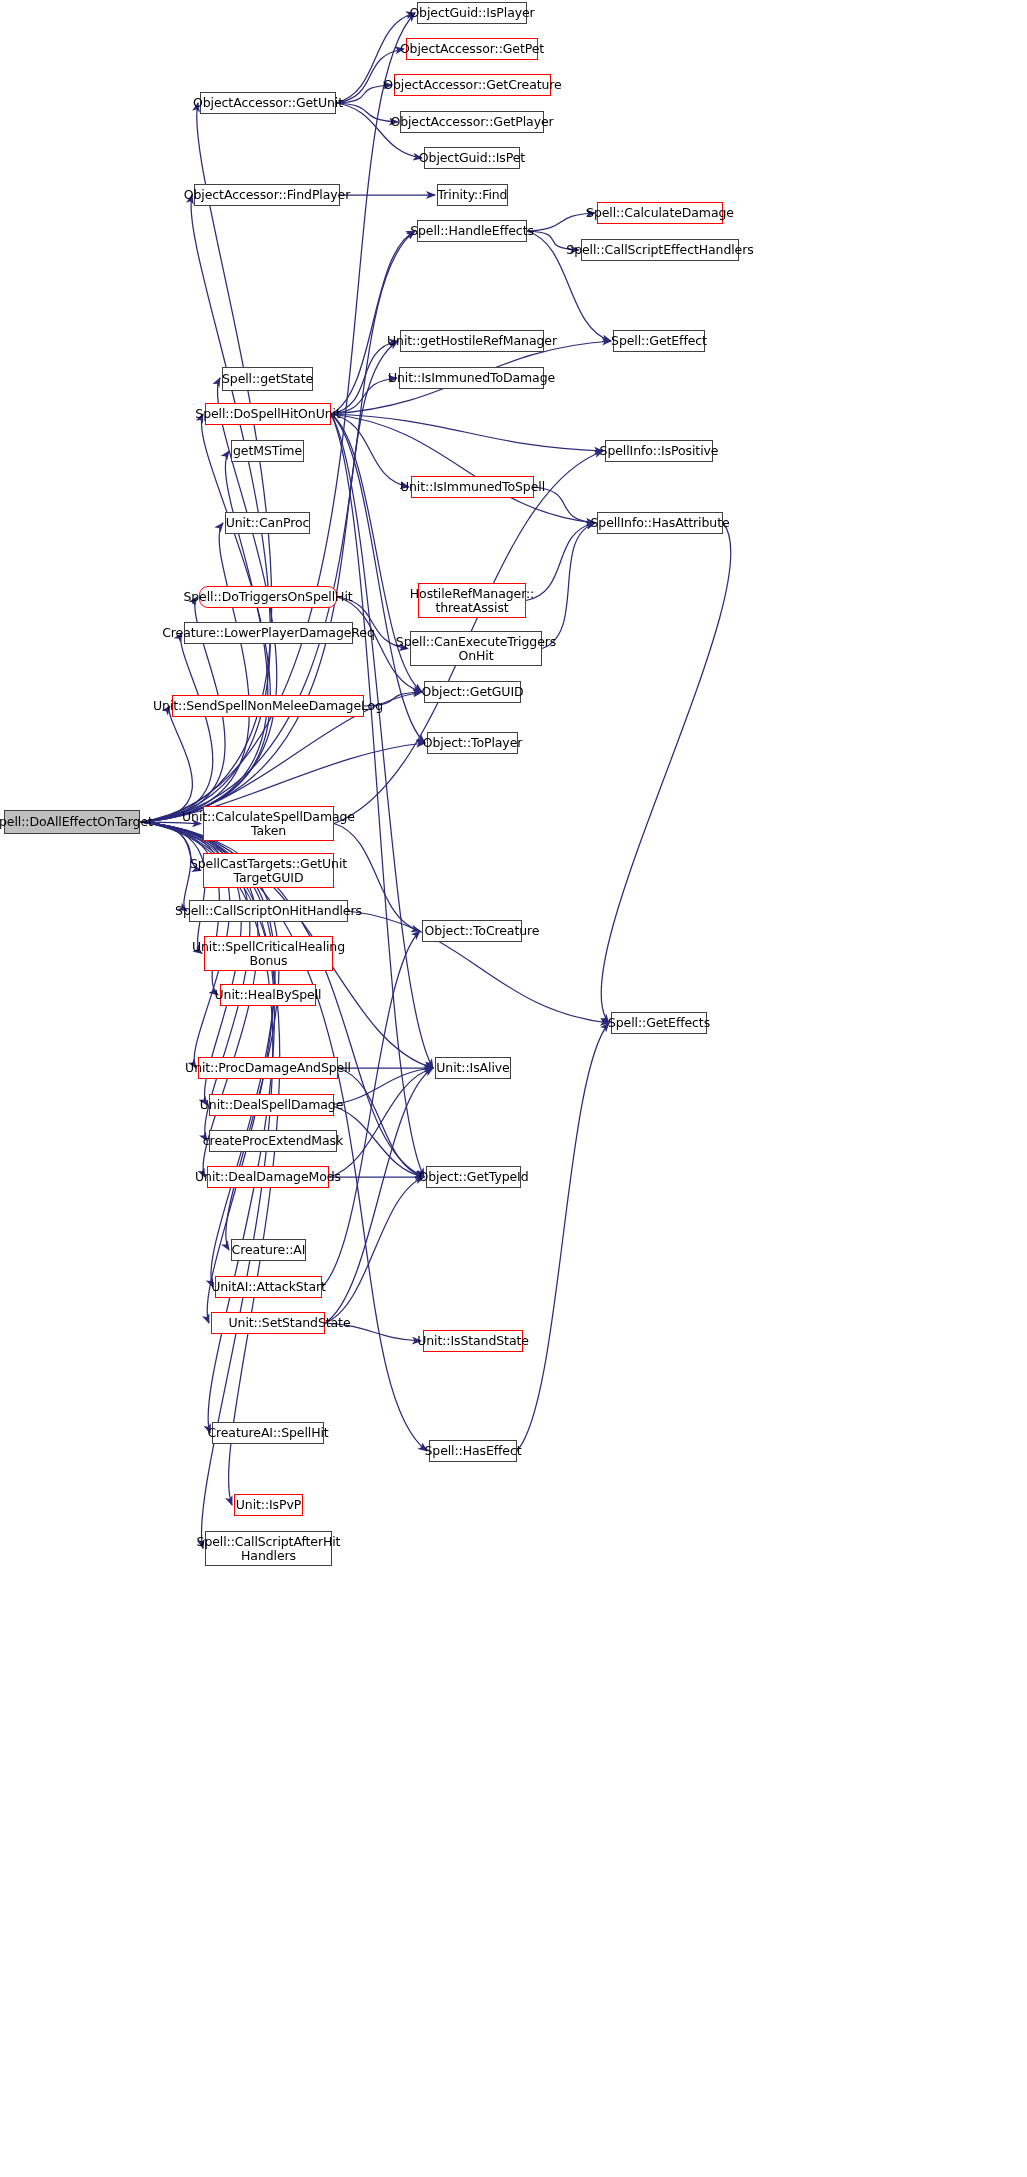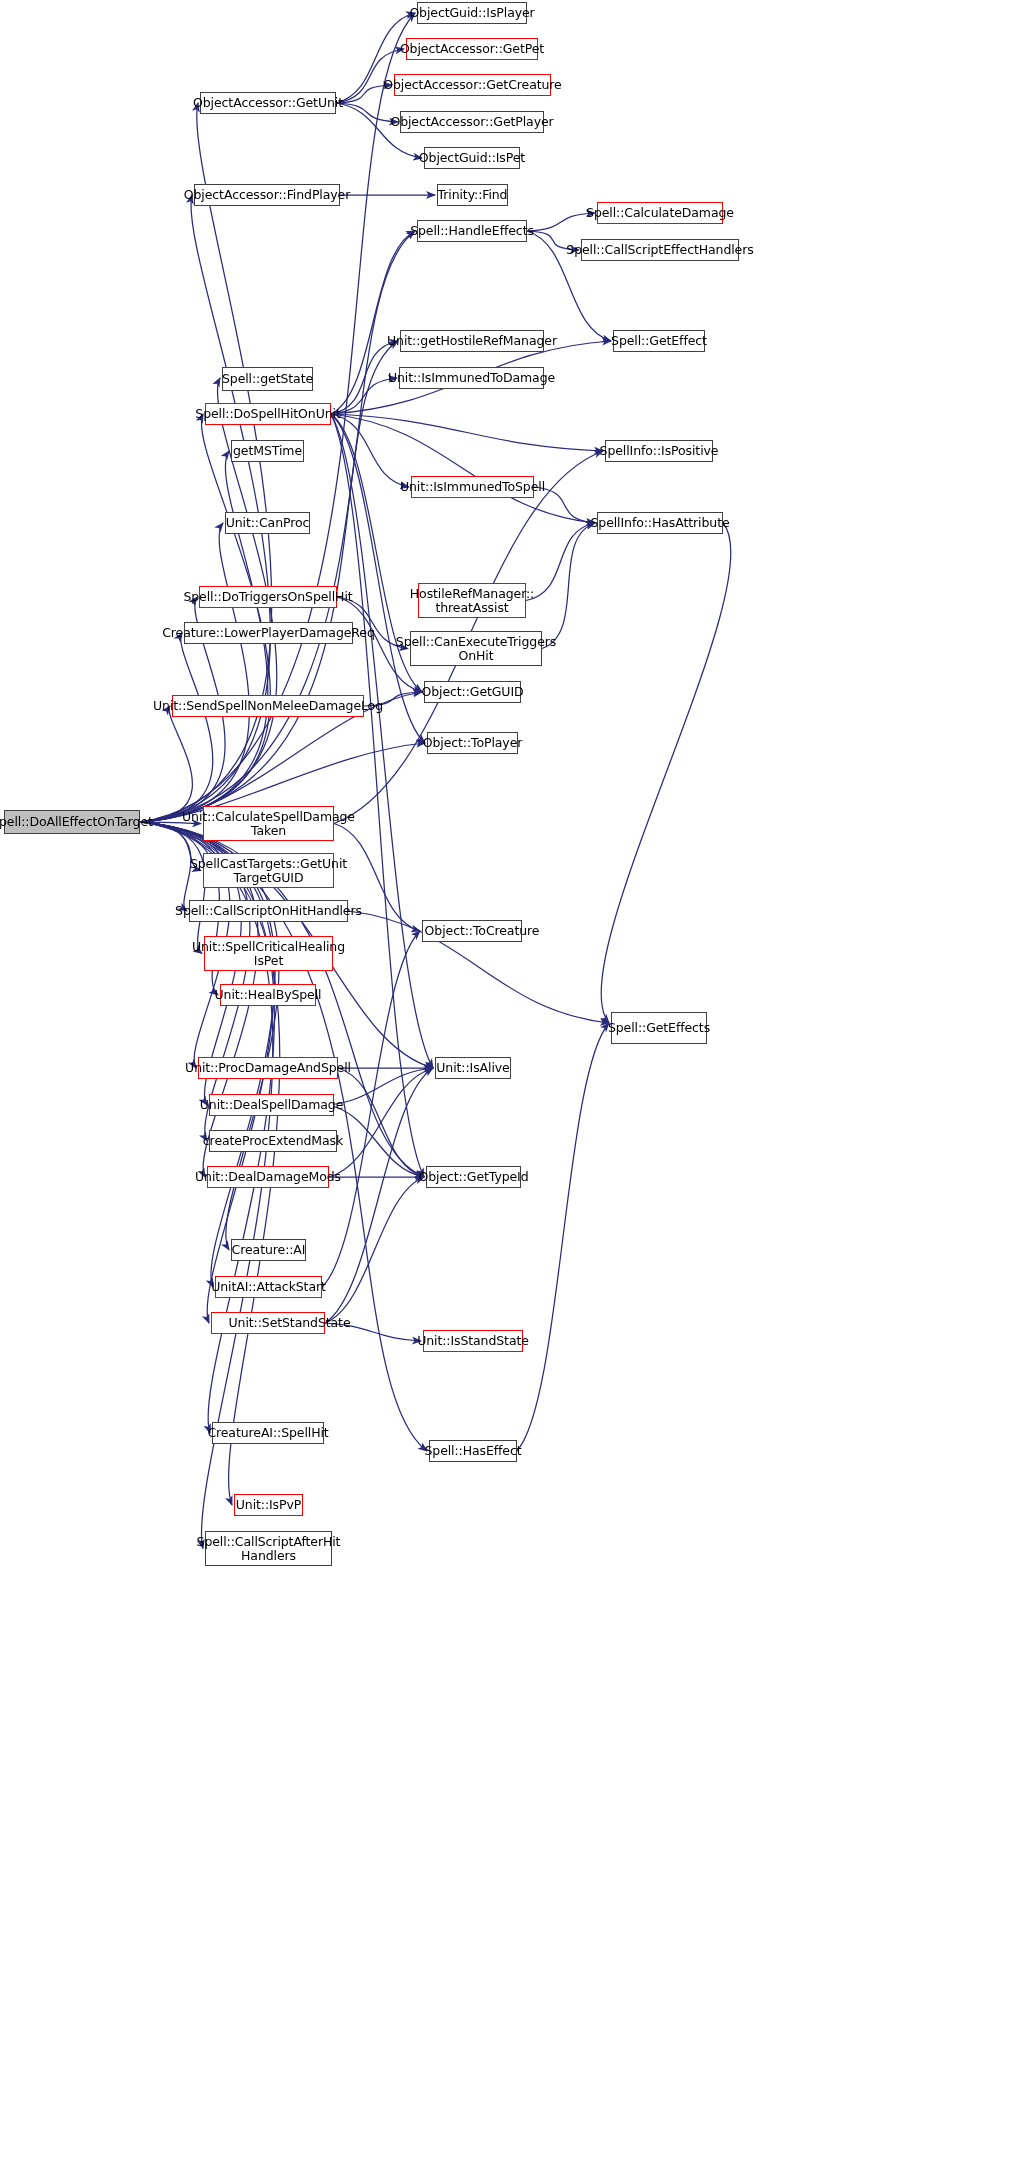--- a/index.html
+++ b/index.html
@@ -150,38 +150,38 @@
     <div class="node black" style="left: 400px; top: 330px; width: 144px; height: 22px;">Unit::getHostileRefManager</div>
     <div class="node black" style="left: 613px; top: 330px; width: 92px; height: 22px;">Spell::GetEffect</div>
     <div class="node black" style="left: 399px; top: 367px; width: 145px; height: 22px;">Unit::IsImmunedToDamage</div>
     <div class="node black" style="left: 222px; top: 367px; width: 91px; height: 24px;">Spell::getState</div>
     <div class="node red" style="left: 205px; top: 403px; width: 126px; height: 22px;">Spell::DoSpellHitOnUnit</div>
     <div class="node black" style="left: 605px; top: 440px; width: 108px; height: 22px;">SpellInfo::IsPositive</div>
     <div class="node black" style="left: 231px; top: 440px; width: 73px; height: 22px;">getMSTime</div>
     <div class="node red" style="left: 411px; top: 476px; width: 123px; height: 22px;">Unit::IsImmunedToSpell</div>
     <div class="node black" style="left: 597px; top: 512px; width: 126px; height: 22px;">SpellInfo::HasAttribute</div>
     <div class="node black" style="left: 225px; top: 512px; width: 85px; height: 22px;">Unit::CanProc</div>
-    <div class="node red" style="left: 199px; top: 586px; width: 138px; height: 22px;">Spell::DoTriggersOnSpellHit</div>
+    <div class="node red" style="left: 199px; top: 586px; width: 138px; height: 22px; border-radius: 9px;">Spell::DoTriggersOnSpellHit</div>
     <div class="node red" style="left: 418px; top: 583px; width: 108px; height: 35px;">HostileRefManager::
 threatAssist</div>
     <div class="node black" style="left: 184px; top: 622px; width: 169px; height: 22px;">Creature::LowerPlayerDamageReq</div>
     <div class="node black" style="left: 410px; top: 631px; width: 132px; height: 35px;">Spell::CanExecuteTriggers
 OnHit</div>
     <div class="node black" style="left: 424px; top: 681px; width: 97px; height: 22px;">Object::GetGUID</div>
     <div class="node red" style="left: 172px; top: 695px; width: 192px; height: 22px;">Unit::SendSpellNonMeleeDamageLog</div>
     <div class="node black" style="left: 427px; top: 732px; width: 91px; height: 22px;">Object::ToPlayer</div>
     <div class="node red" style="left: 203px; top: 806px; width: 131px; height: 35px;">Unit::CalculateSpellDamage
 Taken</div>
     <div class="node red" style="left: 203px; top: 853px; width: 131px; height: 35px;">SpellCastTargets::GetUnit
 TargetGUID</div>
     <div class="node black" style="left: 189px; top: 900px; width: 159px; height: 22px;">Spell::CallScriptOnHitHandlers</div>
     <div class="node red" style="left: 204px; top: 936px; width: 129px; height: 35px;">Unit::SpellCriticalHealing
-IsPet</div>
+Bonus</div>
     <div class="node red" style="left: 220px; top: 984px; width: 96px; height: 22px;">Unit::HealBySpell</div>
-    <div class="node black" style="left: 611px; top: 1012px; width: 96px; height: 32px; text-align: right;">Spell::GetEffects</div>
+    <div class="node black" style="left: 611px; top: 1012px; width: 96px; height: 22px; text-align: right;">Spell::GetEffects</div>
     <div class="node black" style="left: 422px; top: 920px; width: 100px; height: 22px; padding-left: 20px;">Object::ToCreature</div>
     <div class="node red" style="left: 198px; top: 1057px; width: 140px; height: 22px;">Unit::ProcDamageAndSpell</div>
     <div class="node black" style="left: 435px; top: 1057px; width: 76px; height: 22px;">Unit::IsAlive</div>
     <div class="node red" style="left: 209px; top: 1094px; width: 125px; height: 22px;">Unit::DealSpellDamage</div>
     <div class="node black" style="left: 209px; top: 1130px; width: 128px; height: 22px;">createProcExtendMask</div>
     <div class="node red" style="left: 207px; top: 1166px; width: 122px; height: 22px;">Unit::DealDamageMods</div>
     <div class="node black" style="left: 426px; top: 1166px; width: 95px; height: 22px;">Object::GetTypeId</div>
     <div class="node black" style="left: 231px; top: 1239px; width: 75px; height: 22px;">Creature::AI</div>
     <div class="node red" style="left: 215px; top: 1276px; width: 107px; height: 22px;">UnitAI::AttackStart</div>
     <div class="node red" style="left: 211px; top: 1312px; width: 114px; height: 22px; padding-left: 43px;">Unit::SetStandState</div>

